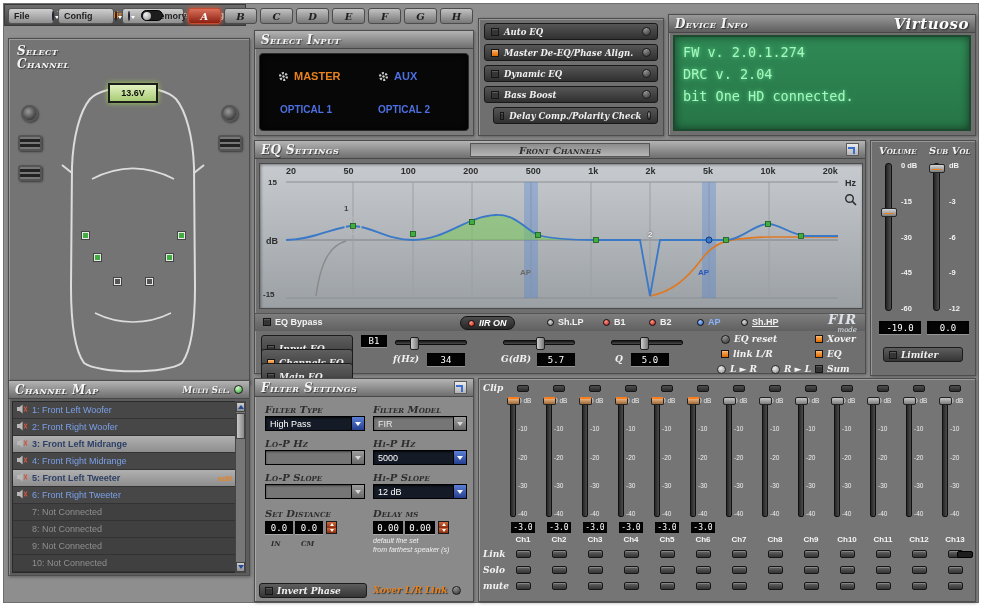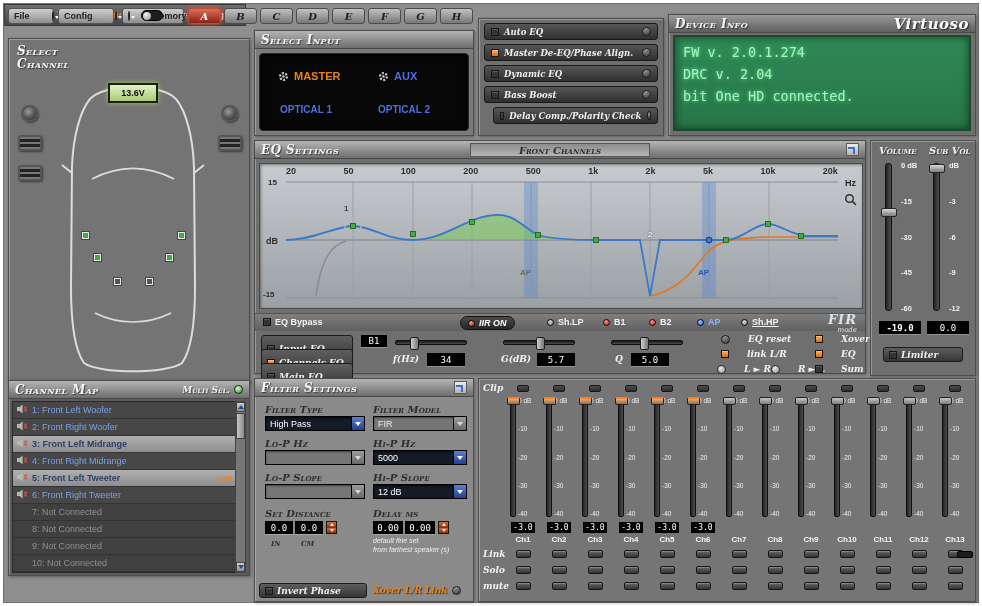--- a/index.html
+++ b/index.html
@@ -86,21 +86,21 @@
   #byprow{position:absolute;left:0;top:172px;width:100%;height:18px;background:linear-gradient(#7e7e7e,#606060);border-top:1px solid #555;}
   .bitem{position:absolute;top:3px;display:flex;align-items:center;gap:4px;font-size:9px;font-weight:bold;color:#f2f2f2;}
   #firlogo{position:absolute;right:8px;top:0;text-align:right;color:#dde3e8;font-family:"DejaVu Serif",serif;font-style:italic;line-height:10px;}
   #firlogo .t{font-size:13px;font-weight:bold;letter-spacing:1px;}
   #firlogo .b{font-size:7px;display:block;}
   .pill{background:linear-gradient(#4c4c4c,#262626);border:1px solid #141414;border-radius:8px;height:14px;display:flex;align-items:center;gap:4px;padding:0 7px;font-size:9px;font-weight:bold;font-style:italic;color:#fff;}
   .stkbtn{position:absolute;left:6px;width:92px;height:28px;}
   .hsl{position:absolute;height:5px;background:linear-gradient(#161616,#4c4c4c);border:1px solid #0e0e0e;border-radius:2px;}
   .hknob{position:absolute;top:-4px;width:9px;height:13px;background:linear-gradient(90deg,#cecece,#767676);border:1px solid #1e1e1e;border-radius:2px;}
   .eqgrp-lab{position:absolute;font-family:"DejaVu Serif",serif;font-style:italic;font-weight:bold;font-size:9px;color:#f2f2f2;}
-  .ritem{position:absolute;display:flex;align-items:center;gap:18px;font-size:9px;font-weight:bold;color:#f2f2f2;font-style:italic;font-family:"DejaVu Serif",serif;text-align:center;}
+  .ritem{position:absolute;display:flex;align-items:center;gap:4px;font-size:9px;font-weight:bold;color:#f2f2f2;font-style:italic;font-family:"DejaVu Serif",serif;text-align:center;}
 
   
   #volpanel{left:866px;top:136px;width:106px;height:236px;background:#6f6f6f;}
   .vtrack{position:absolute;width:7px;height:148px;background:linear-gradient(90deg,#242424,#4e4e4e);border:1px solid #101010;border-radius:3px;}
   .vhandle{position:absolute;left:-5px;width:16px;height:9px;background:linear-gradient(#d6d6d6,#7e7e7e);border:1px solid #262626;border-radius:2px;}
   .vhandle::after{content:"";position:absolute;left:2px;right:2px;top:3.5px;height:1.5px;background:#e8821e;}
   .vticks{position:absolute;width:26px;height:152px;display:flex;flex-direction:column;justify-content:space-between;}
   .vticks span{font-size:7.5px;color:#f2f2f2;font-weight:bold;}
 
   
@@ -480,21 +480,21 @@
     <div class="vtrack" style="left:62px;top:22px;">
       <div class="vhandle" style="top:0px;"></div>
     </div>
     <div class="vticks" style="left:78px;top:20px;">
         <span>dB</span>
         <span>-3</span>
         <span>-6</span>
         <span>-9</span>
         <span>-12</span>
       </div>
-    <div class="vbox abs" style="left:8px;top:180px;width:42px;height:13px;font-weight:bold;">
+    <div class="vbox abs" style="left:8px;top:180px;width:42px;height:13px;">
       <span>-19.0</span>
     </div>
     <div class="vbox abs" style="left:56px;top:180px;width:42px;height:13px;">
       <span>0.0</span>
     </div>
     <div class="dbtn abs" style="left:12px;top:206px;width:80px;height:15px;">
       <span class="sq"></span>
       <span>Limiter</span>
     </div>
   </div>

